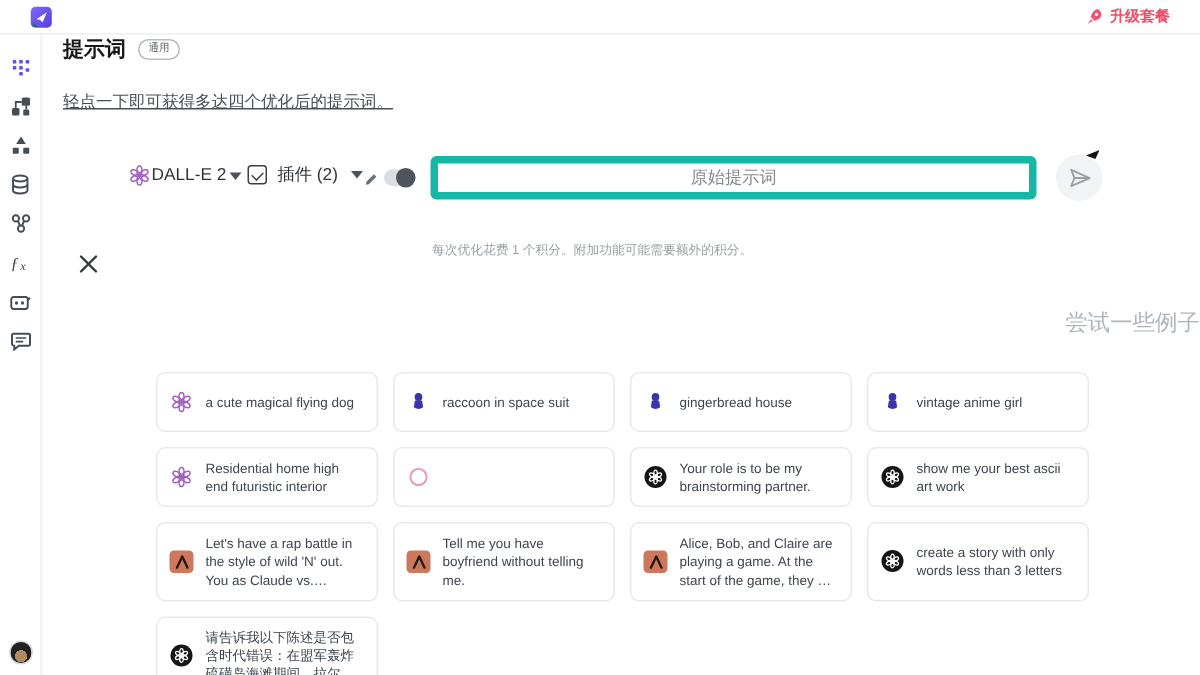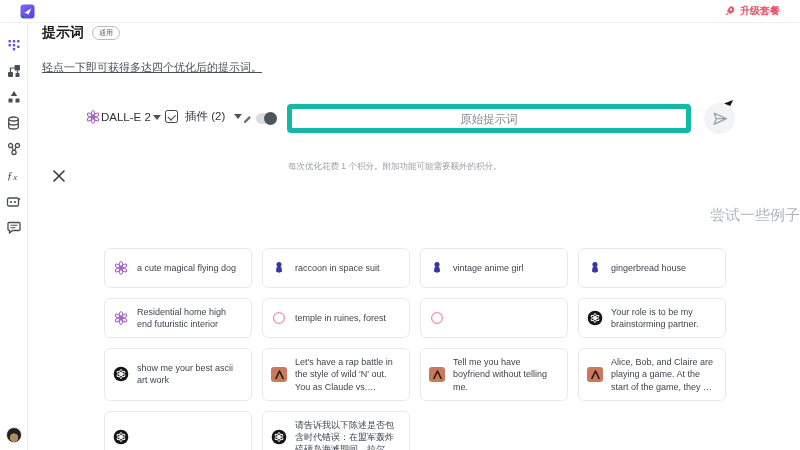--- a/index.html
+++ b/index.html
@@ -252,60 +252,52 @@
 
     <div class="card">
       <span class="ci">
         <svg width="14" height="16" viewBox="0 0 24 24">
             <g fill="#3a34ae">
               <circle cx="12" cy="6.2" r="4.4"></circle>
               <path d="M7.8 10.5 Q12 8.8 16.2 10.5 L17.3 18 Q12 22 6.7 18 Z"></path>
             </g>
           </svg>
       </span>
-      <span class="ct">vintage anime girl</span>
+      <span class="ct">gingerbread house</span>
     </div>
 
     <div class="card">
       <span class="ci">
         <svg width="14" height="16" viewBox="0 0 24 24">
             <g fill="#3a34ae">
               <circle cx="12" cy="6.2" r="4.4"></circle>
               <path d="M7.8 10.5 Q12 8.8 16.2 10.5 L17.3 18 Q12 22 6.7 18 Z"></path>
             </g>
           </svg>
       </span>
-      <span class="ct">gingerbread house</span>
+      <span class="ct">vintage anime girl</span>
     </div>
 
     <div class="card">
       <span class="ci">
         <svg width="16" height="16" viewBox="0 0 24 24">
             <g fill="none" stroke="#a15fc4" stroke-width="1.5">
               <ellipse cx="12" cy="7.2" rx="2.5" ry="4.8"></ellipse>
               <ellipse cx="12" cy="7.2" rx="2.5" ry="4.8" transform="rotate(60 12 12)"></ellipse>
               <ellipse cx="12" cy="7.2" rx="2.5" ry="4.8" transform="rotate(120 12 12)"></ellipse>
               <ellipse cx="12" cy="7.2" rx="2.5" ry="4.8" transform="rotate(180 12 12)"></ellipse>
               <ellipse cx="12" cy="7.2" rx="2.5" ry="4.8" transform="rotate(240 12 12)"></ellipse>
               <ellipse cx="12" cy="7.2" rx="2.5" ry="4.8" transform="rotate(300 12 12)"></ellipse>
             </g>
           </svg>
       </span>
       <span class="ct">Residential home high end futuristic interior</span>
     </div>
 
 
-    <div class="card">
-      <span class="ci">
-        <svg width="14" height="14" viewBox="0 0 16 16">
-            <circle cx="8" cy="8" r="6.2" fill="none" stroke="#ee8fae" stroke-width="1.4"></circle>
-          </svg>
-      </span>
-      <span class="ct">temple in ruines, forest</span>
-    </div>
 
     <div class="card">
       <span class="ci">
         <svg width="14" height="14" viewBox="0 0 16 16">
             <circle cx="8" cy="8" r="6.2" fill="none" stroke="#ee8fae" stroke-width="1.4"></circle>
           </svg>
       </span>
     </div>
 
     <div class="card">
@@ -376,20 +368,21 @@
             <g fill="none" stroke="#fff" stroke-width="1.3">
               <ellipse cx="12" cy="8.6" rx="1.8" ry="3.4"></ellipse>
               <ellipse cx="12" cy="8.6" rx="1.8" ry="3.4" transform="rotate(60 12 12)"></ellipse>
               <ellipse cx="12" cy="8.6" rx="1.8" ry="3.4" transform="rotate(120 12 12)"></ellipse>
               <ellipse cx="12" cy="8.6" rx="1.8" ry="3.4" transform="rotate(180 12 12)"></ellipse>
               <ellipse cx="12" cy="8.6" rx="1.8" ry="3.4" transform="rotate(240 12 12)"></ellipse>
               <ellipse cx="12" cy="8.6" rx="1.8" ry="3.4" transform="rotate(300 12 12)"></ellipse>
             </g>
           </svg>
       </span>
+      <span class="ct">create a story with only words less than 3 letters</span>
     </div>
 
     <div class="card">
       <span class="ci">
         <svg width="16" height="16" viewBox="0 0 24 24">
             <circle cx="12" cy="12" r="11" fill="#151515"></circle>
             <g fill="none" stroke="#fff" stroke-width="1.3">
               <ellipse cx="12" cy="8.6" rx="1.8" ry="3.4"></ellipse>
               <ellipse cx="12" cy="8.6" rx="1.8" ry="3.4" transform="rotate(60 12 12)"></ellipse>
               <ellipse cx="12" cy="8.6" rx="1.8" ry="3.4" transform="rotate(120 12 12)"></ellipse>

